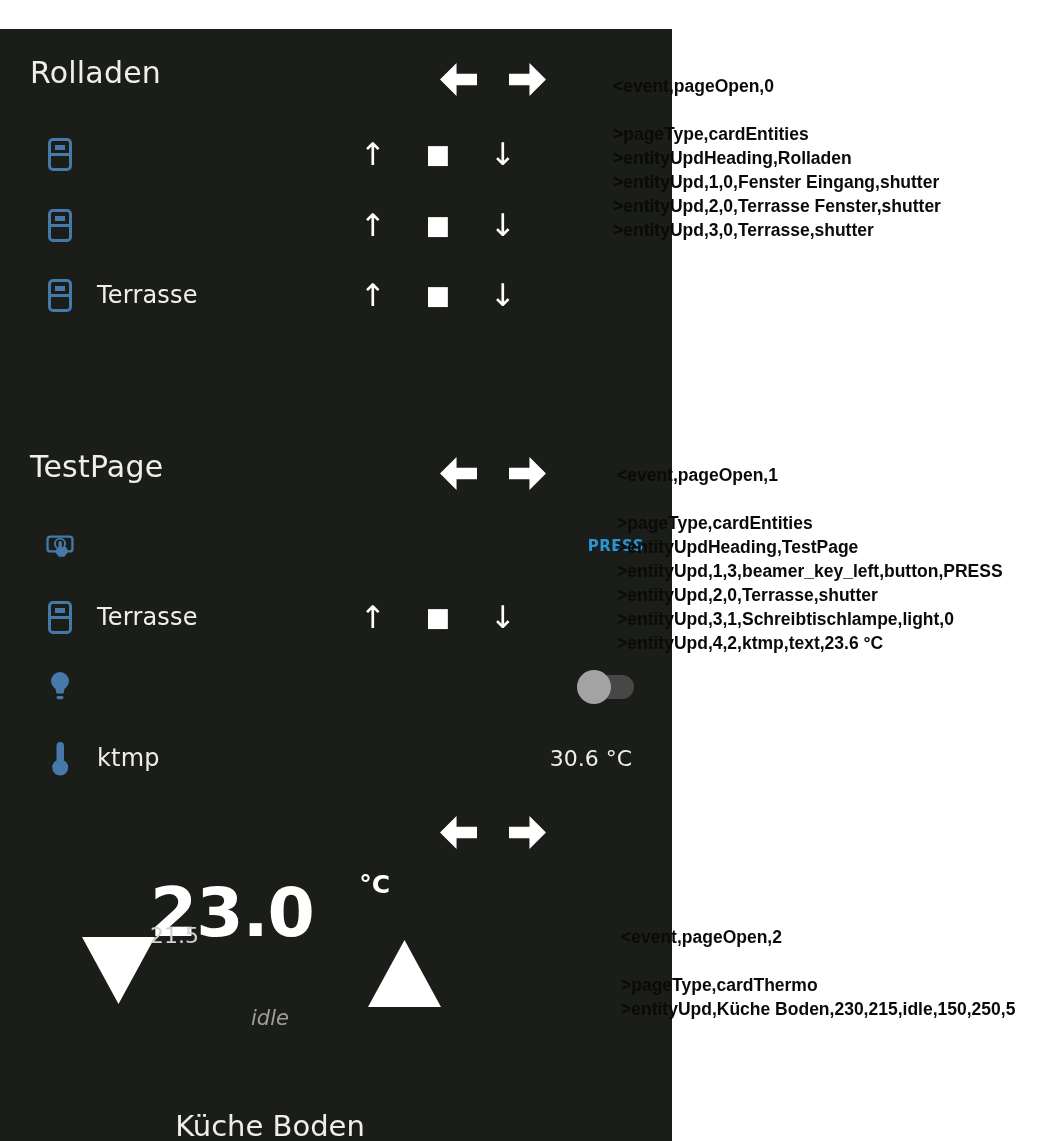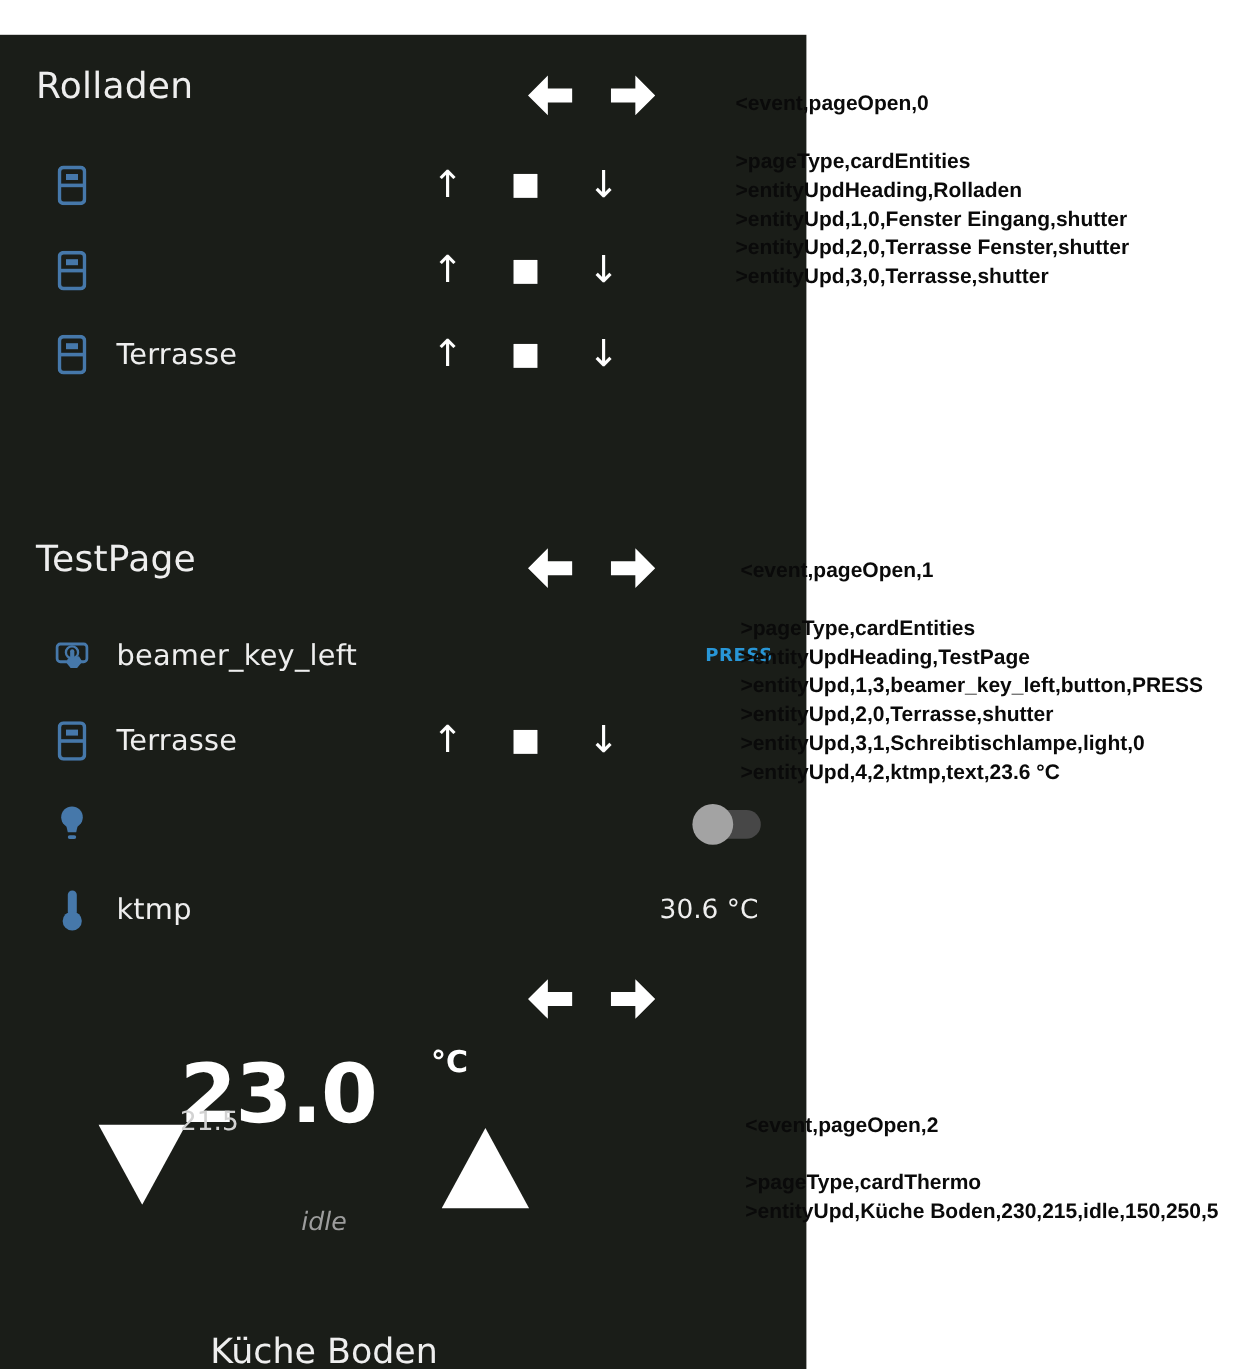--- a/index.html
+++ b/index.html
@@ -196,21 +196,20 @@
 
       <div class="row" style="top:492px">
         <span class="eicon">
           <svg width="34" height="32" viewBox="0 0 36 32">
             <rect x="2" y="4" width="32" height="19" rx="3.5" fill="none" stroke="var(--icon_blue,#4678aa)" stroke-width="3"></rect>
             <circle cx="18" cy="13" r="6.5" fill="none" stroke="var(--icon_blue,#4678aa)" stroke-width="2.5"></circle>
             <rect x="16" y="9.5" width="4.5" height="13" rx="2.2" fill="var(--icon_blue,#4678aa)"></rect>
             <path d="M13.5 19.5 L25.5 17 L29 23 L23.5 29.8 L16.5 29.8 L12 24 Z" fill="var(--icon_blue,#4678aa)"></path>
           </svg>
         </span>
-        <span class="elabel">beamer_key_left</span>
         <button class="press-btn">PRESS</button>
       </div>
 
       <div class="row" style="top:563px">
         <span class="eicon">
           <svg width="24" height="33" viewBox="0 0 24 33">
             <rect x="1.5" y="1.5" width="21" height="30" rx="3.5" fill="none" stroke="var(--icon_blue,#4678aa)" stroke-width="3"></rect>
             <rect x="7" y="7" width="10" height="5" fill="var(--icon_blue,#4678aa)"></rect>
             <rect x="2" y="15" width="20" height="3" fill="var(--icon_blue,#4678aa)"></rect>
           </svg>

